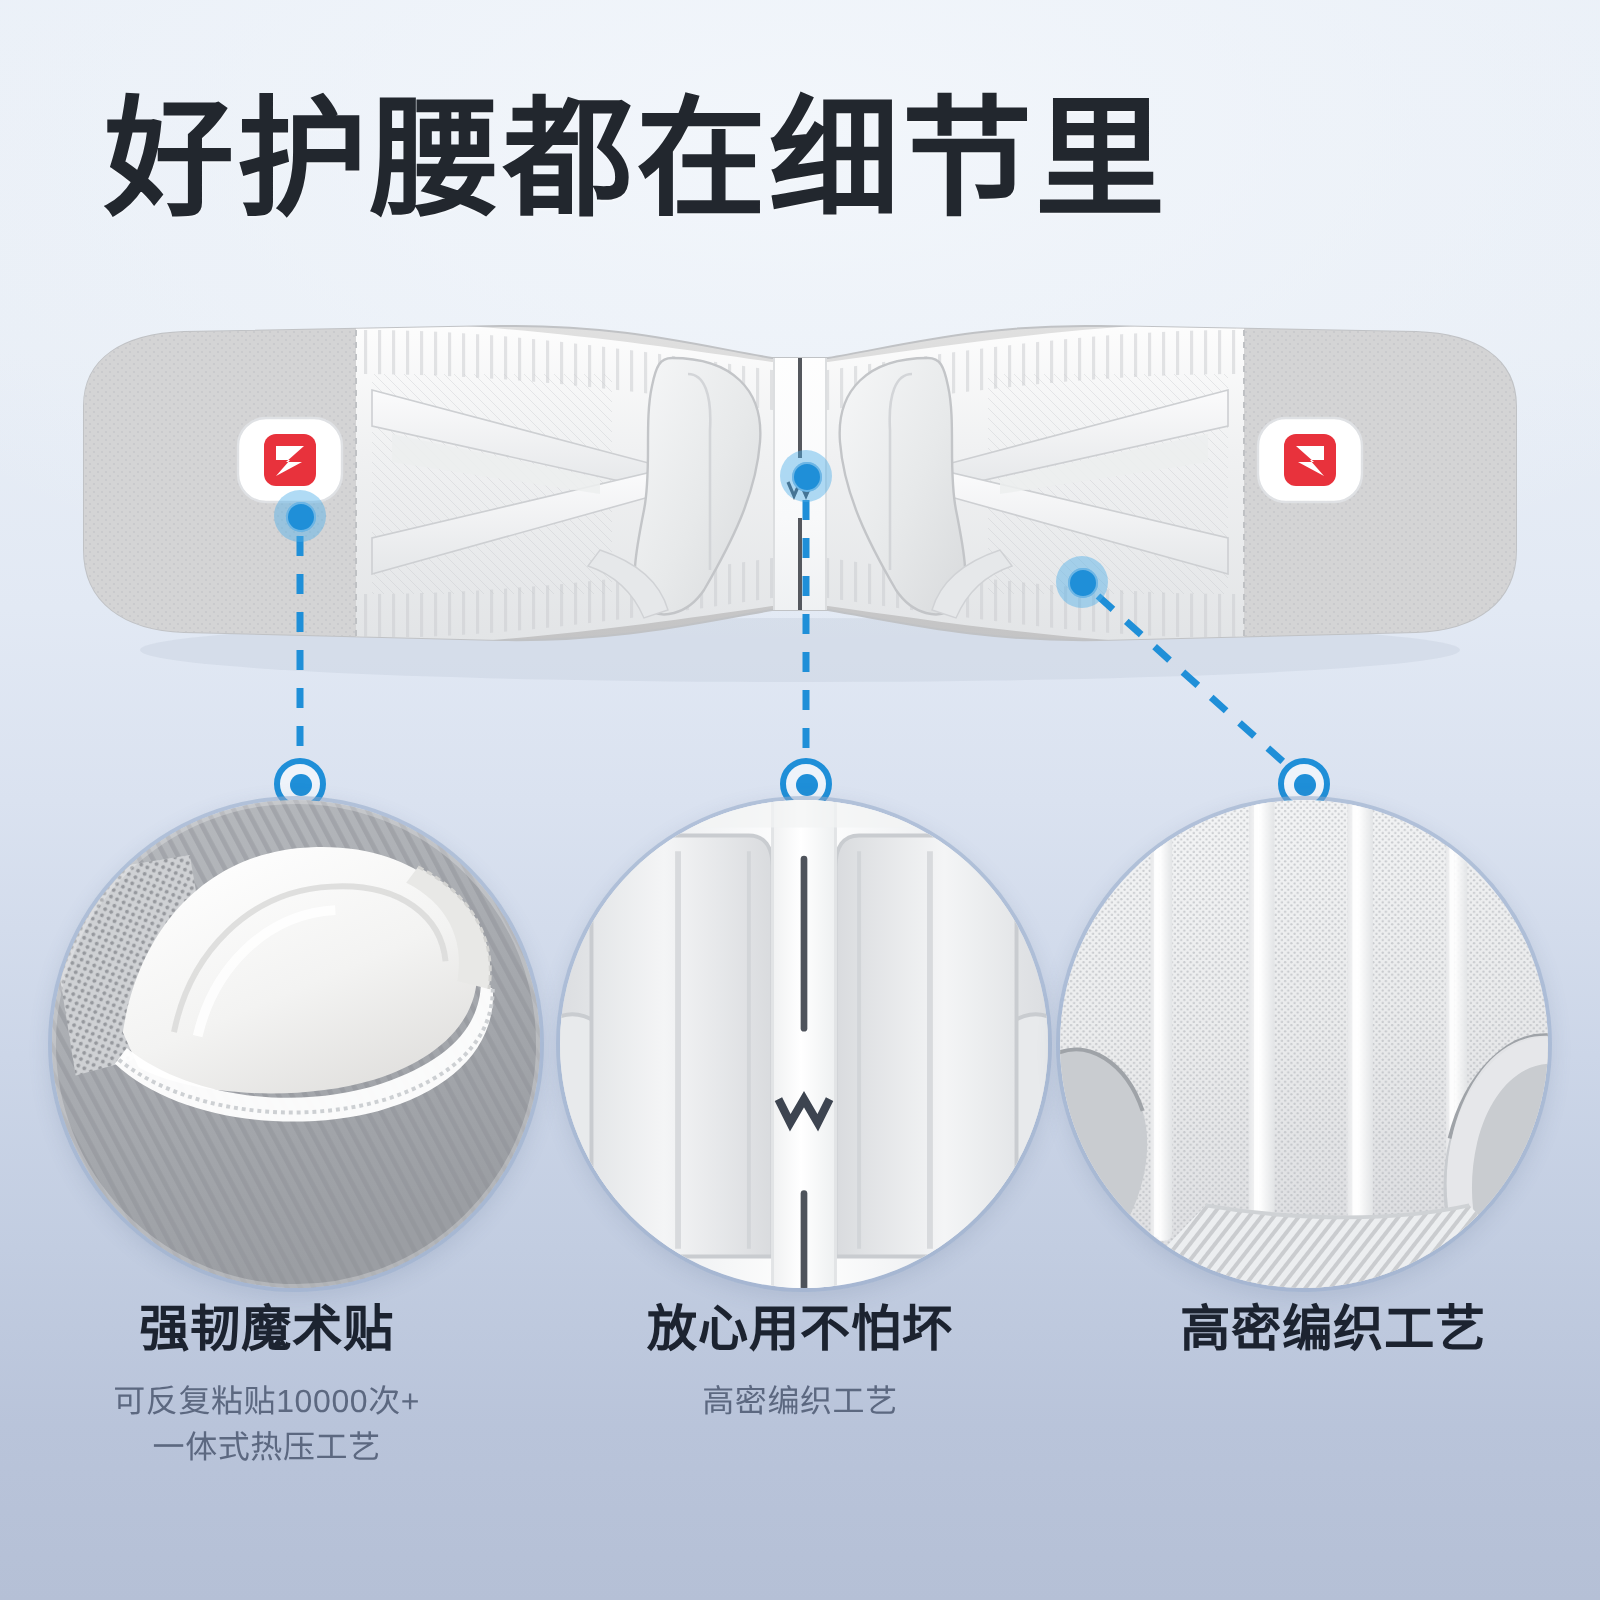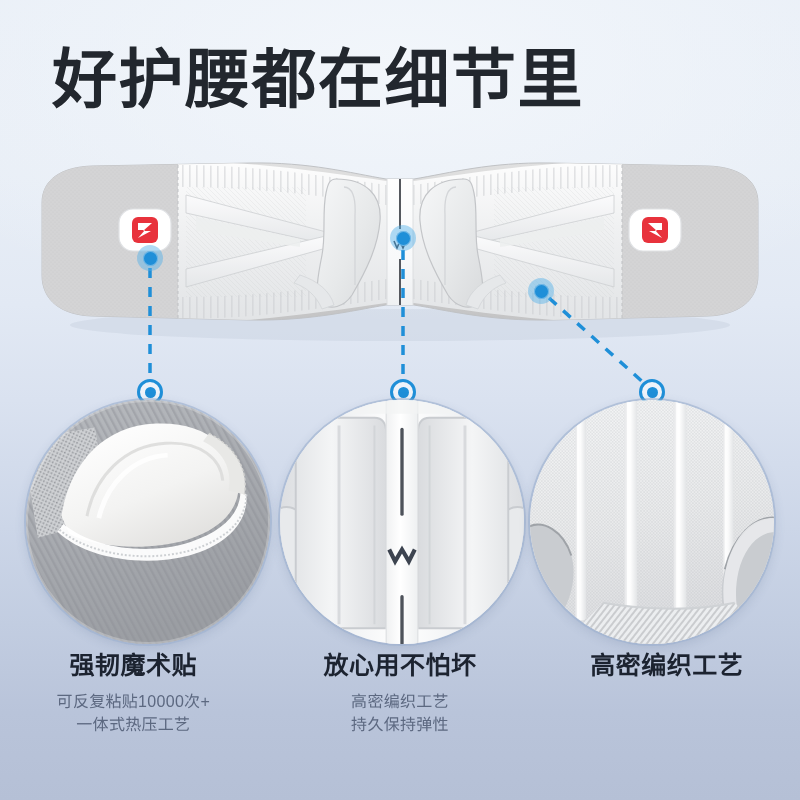--- a/index.html
+++ b/index.html
@@ -463,21 +463,20 @@
       <div class="cap-sub">
         <div>可反复粘贴10000次+</div>
         <div>一体式热压工艺</div>
       </div>
     </div>
 
     <div class="caption-col">
       <div class="cap-title">放心用不怕坏</div>
       <div class="cap-sub">
         <div>高密编织工艺</div>
-        <div>持久保持弹性</div>
       </div>
     </div>
 
     <div class="caption-col">
       <div class="cap-title">高密编织工艺</div>
       <div class="cap-sub">
       </div>
     </div>
   </div>
 

